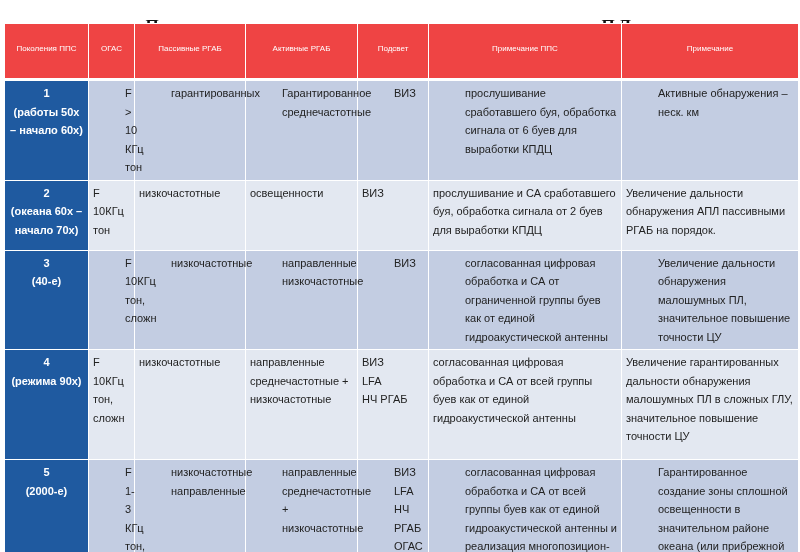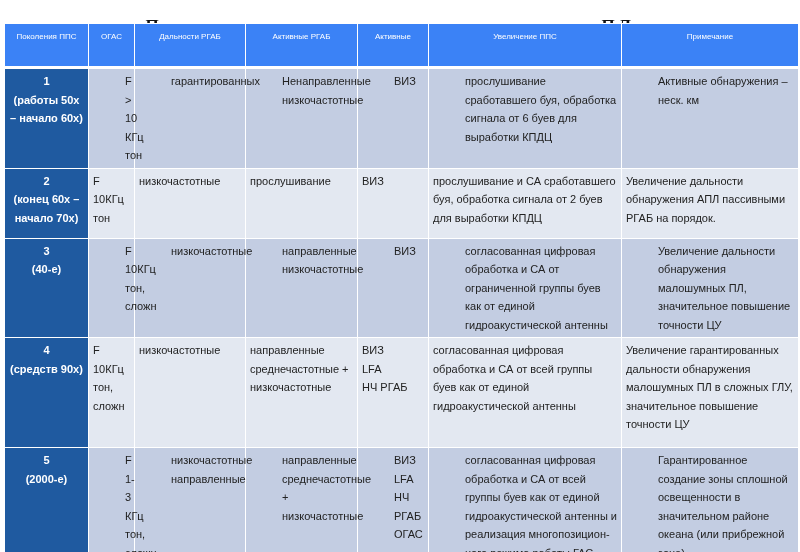--- a/index.html
+++ b/index.html
@@ -1,19 +1,19 @@
 <!DOCTYPE html>
 <html><head>
 <meta charset="utf-8">
 <style>
   html, body { margin:0; padding:0; }
   body { width:800px; height:552px; background:#ffffff; overflow:hidden; position:relative; font-family:"Liberation Sans", sans-serif; }
   .title { position:absolute; left:0; top:16px; width:780px; text-align:center; font-family:"Liberation Serif", serif; font-weight:bold; font-size:17px; color:#111; letter-spacing:-0.3px; }
   table { position:absolute; left:4px; top:23px; width:794px; border-collapse:collapse; table-layout:fixed; }
-  th { background:#3b82f6; color:#ffffff; font-size:8px; font-weight:normal; height:33px; vertical-align:top; padding-top:8px; text-align:center; border:1px solid #ffffff; border-bottom:3px solid #ffffff; }
+  th { background:#ef4444; color:#ffffff; font-size:8px; font-weight:normal; height:33px; vertical-align:top; padding-top:20px; text-align:center; border:1px solid #ffffff; border-bottom:3px solid #ffffff; }
   td { font-size:11px; color:#222; vertical-align:top; padding:3px 4px; line-height:18.5px; border:1px solid #ffffff; white-space:pre-line; }
   td.gen { background:#1f5aa0; color:#ffffff; font-weight:bold; text-align:center; }
   tr.odd td:not(.gen) { background:#c3cde2;padding-left:36px; }
   tr.even td:not(.gen) { background:#e3e8f1; }
   .gen-num { display:block; }
 </style>
 </head>
 <body>
 
 <div class="title">Поколения авиационных гидроакустических  средств поиска П.Л.</div>
@@ -25,62 +25,62 @@
       <col style="width:111px">
       <col style="width:112px">
       <col style="width:71px">
       <col style="width:193px">
       <col style="width:177px">
   </colgroup>
   <thead>
     <tr>
       <th>Поколения ППС</th>
       <th>ОГАС</th>
-      <th>Дальности РГАБ</th>
+      <th>Пассивные РГАБ</th>
       <th>Активные РГАБ</th>
-      <th>Активные</th>
-      <th>Увеличение ППС</th>
+      <th>Подсвет</th>
+      <th>Примечание ППС</th>
       <th>Примечание</th>
     </tr>
   </thead>
   <tbody>
     <tr class="odd" style="height:59px">
       <td class="gen"><span class="gen-num">1</span><span>(работы 50х – начало 60х)</span></td>
       <td>F &gt; 10 КГц тон</td>
       <td>гарантированных</td>
-      <td>Ненаправленные низкочастотные</td>
+      <td>Гарантированное среднечастотные</td>
       <td>ВИЗ</td>
       <td>прослушивание  сработавшего буя, обработка сигнала от 6 буев для выработки КПДЦ</td>
       <td>Активные обнаружения – неск. км</td>
     </tr>
     <tr class="even" style="height:70px">
-      <td class="gen"><span class="gen-num">2</span><span>(конец 60х – начало 70х)</span></td>
+      <td class="gen"><span class="gen-num">2</span><span>(океана 60х – начало 70х)</span></td>
       <td>F
 10КГц
 тон</td>
       <td>низкочастотные</td>
-      <td>прослушивание</td>
+      <td>освещенности</td>
       <td>ВИЗ</td>
       <td>прослушивание  и СА сработавшего буя, обработка сигнала от 2 буев для выработки КПДЦ</td>
       <td>Увеличение дальности обнаружения АПЛ пассивными РГАБ на порядок.</td>
     </tr>
     <tr class="odd" style="height:96px">
       <td class="gen"><span class="gen-num">3</span><span>(40-е)</span></td>
       <td>F
 10КГц
 тон,
 сложн</td>
       <td>низкочастотные</td>
       <td>направленные низкочастотные</td>
       <td>ВИЗ</td>
       <td>согласованная цифровая обработка и СА от ограниченной группы буев как от единой гидроакустической антенны</td>
       <td>Увеличение дальности обнаружения малошумных ПЛ, значительное повышение точности ЦУ</td>
     </tr>
     <tr class="even" style="height:110px">
-      <td class="gen"><span class="gen-num">4</span><span>(средств 90х)</span></td>
+      <td class="gen"><span class="gen-num">4</span><span>(режима 90х)</span></td>
       <td>F
 10КГц
 тон,
 сложн</td>
       <td>низкочастотные</td>
       <td>направленные среднечастотные + низкочастотные</td>
       <td>ВИЗ
 LFA
 НЧ РГАБ</td>
       <td>согласованная цифровая обработка и СА от всей  группы буев как от единой гидроакустической антенны</td>

